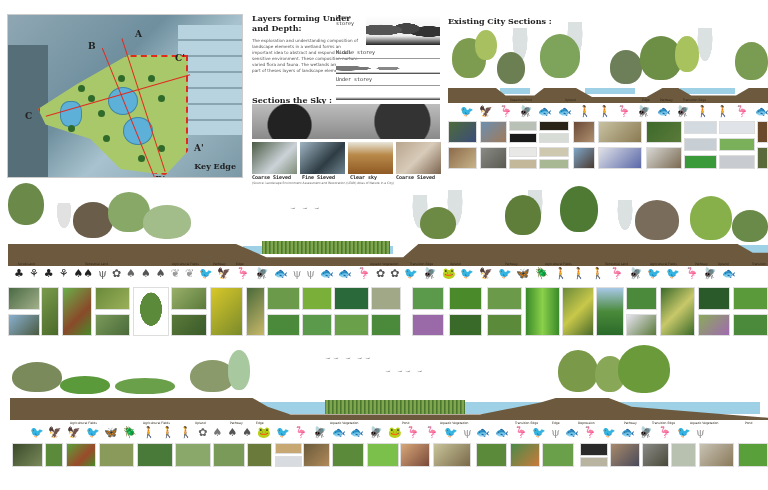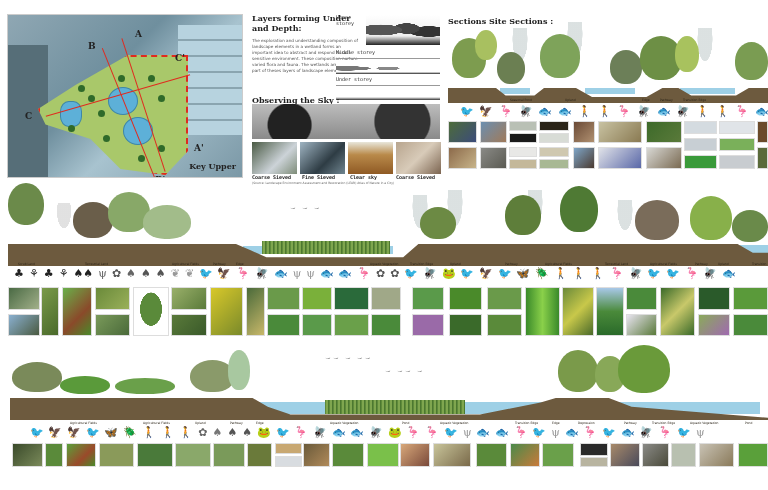--- a/index.html
+++ b/index.html
@@ -67,48 +67,48 @@
     <div class="tree-dot" style="left:130px;top:140px"></div>
   <div class="kp-line" style="left:135px;top:20px;width:1px;height:140px;transform:rotate(-18deg);"></div>
   <div class="kp-line" style="left:120px;top:28px;width:1px;height:140px;transform:rotate(-22deg);"></div>
   <div class="kp-line" style="left:35px;top:80px;width:150px;height:1px;transform:rotate(-16deg);"></div>
   <span class="kp-label" style="left:127px;top:14px;">A</span>
   <span class="kp-label" style="left:186px;top:128px;">A'</span>
   <span class="kp-label" style="left:80px;top:26px;">B</span>
   <span class="kp-label" style="left:147px;top:160px;">B'</span>
   <span class="kp-label" style="left:17px;top:96px;">C</span>
   <span class="kp-label" style="left:167px;top:38px;">C'</span>
-  <span class="keyplan-title">Key Upper</span>
+  <span class="keyplan-title">Key Edge</span>
 </div>
 
 <div class="abs layers-title">Layers forming Under and Depth:</div>
 <div class="abs layers-body">The exploration and understanding composition of landscape elements in a wetland forms an important idea to abstract and respond to such sensitive environment. These composition nurture varied flora and fauna. The wetlands are integral part of theses layers of landscape elements.</div>
 
 <span class="storey-label" style="left:336px;top:14px;width:30px;">Upper storey</span>
 <div class="storey-img" style="left:366px;top:15px;width:74px;height:30px;background:radial-gradient(ellipse at 20% 50%,#555 0 25%,transparent 26%),radial-gradient(ellipse at 55% 45%,#444 0 22%,transparent 23%),radial-gradient(ellipse at 85% 55%,#333 0 22%,transparent 23%),linear-gradient(180deg,#fff 0%,#eee 70%,#222 100%);"></div>
 <span class="storey-label" style="left:336px;top:49px;">Middle storey</span>
 <div class="storey-line" style="left:336px;top:58px;width:104px;"></div>
 <div class="storey-img" style="left:336px;top:60px;width:104px;height:14px;background:radial-gradient(ellipse at 10% 60%,#777 0 18%,transparent 19%),radial-gradient(ellipse at 50% 60%,#888 0 15%,transparent 16%),linear-gradient(180deg,#fff 0%,#fff 85%,#222 100%);"></div>
 <span class="storey-label" style="left:336px;top:76px;">Under storey</span>
 <div class="storey-line" style="left:336px;top:85px;width:104px;"></div>
 <div class="storey-img" style="left:336px;top:88px;width:104px;height:12px;background:linear-gradient(180deg,#fff 0%,#fff 75%,#333 100%);"></div>
 
-<div class="abs sky-title">Observing the Sky :</div>
+<div class="abs sky-title">Sections the Sky :</div>
 <div class="sky-wide" style="left:252px;top:104px;width:188px;height:35px;"></div>
 <div class="sky-thumb" style="left:252px;background:linear-gradient(135deg,#4a5a44,#ccd3d8 60%,#7e8c78);"></div>
 <div class="sky-thumb" style="left:300px;background:linear-gradient(135deg,#9fb4c2,#2e3c44 60%,#708590);"></div>
 <div class="sky-thumb" style="left:348px;background:linear-gradient(180deg,#e8e6da 0%,#b98a4a 40%,#8f5a24 100%);"></div>
 <div class="sky-thumb" style="left:396px;background:linear-gradient(135deg,#b8a58e,#d8cbb9 50%,#7b6450);"></div>
 <span class="sky-cap" style="left:252px;">Coarse Sieved</span>
 <span class="sky-cap" style="left:302px;">Fine Sieved</span>
 <span class="sky-cap" style="left:350px;">Clear sky</span>
 <span class="sky-cap" style="left:396px;">Coarse Sieved</span>
 <div class="abs sky-source">(Source: Landscape Environment Assessment and Restoration (LEAR) Atlas of Nature in a City)</div>
 
-<div class="abs existing-title">Sections Site Sections :</div>
+<div class="abs existing-title">Existing City Sections :</div>
 <div>
   <div class="palm" style="left:505px;top:28px;width:30px;height:55px;background:radial-gradient(ellipse at 50% 20%,#9aa 0 35%,transparent 36%);"></div>
   <div class="palm" style="left:560px;top:22px;width:30px;height:60px;background:radial-gradient(ellipse at 50% 20%,#9aa 0 35%,transparent 36%);"></div>
   <div class="palm" style="left:690px;top:28px;width:30px;height:55px;background:radial-gradient(ellipse at 50% 20%,#9aa 0 35%,transparent 36%);"></div>
   <div class="tree" style="left:452px;top:38px;width:34px;height:40px;background:#7d9c4f;"></div>
   <div class="tree" style="left:475px;top:30px;width:22px;height:30px;background:#a8c060;"></div>
   <div class="tree" style="left:497px;top:52px;width:28px;height:32px;background:#6b7f52;"></div>
   <div class="tree" style="left:540px;top:34px;width:40px;height:44px;background:#7ea35a;"></div>
   <div class="tree" style="left:610px;top:50px;width:32px;height:34px;background:#6c7f58;"></div>
   <div class="tree" style="left:640px;top:36px;width:42px;height:44px;background:#6d8f45;"></div>

